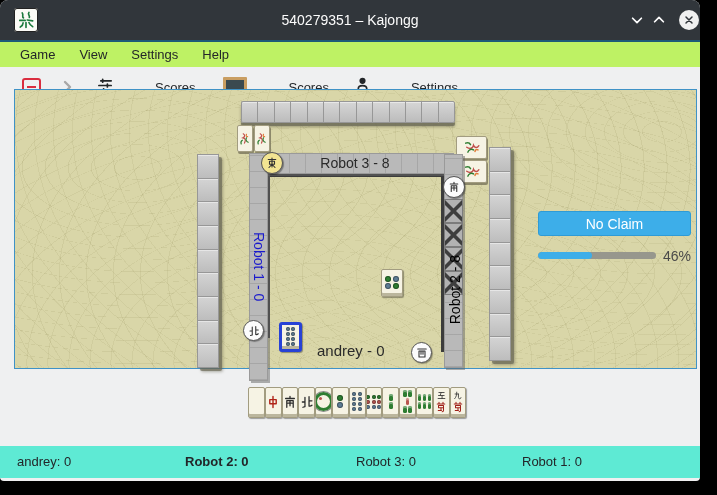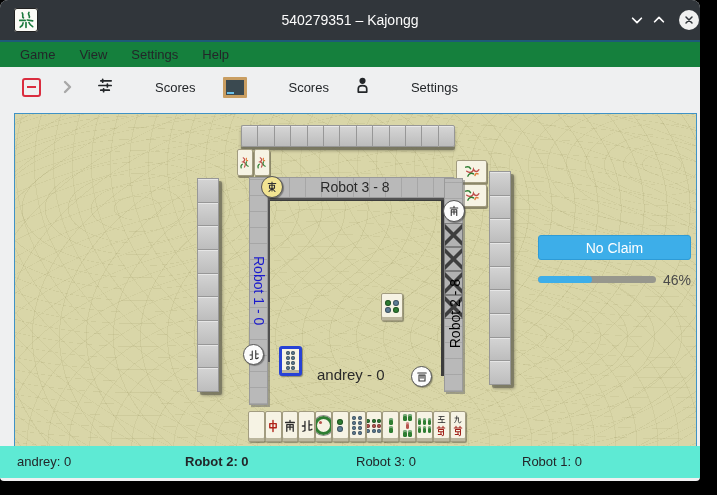--- a/index.html
+++ b/index.html
@@ -24,39 +24,39 @@
     position:absolute;left:0;top:0;width:700px;height:40px;line-height:40px;
     text-align:center;color:#fcfcfc;font-size:14px;
   }
   .win-btn{position:absolute;top:10px;width:20px;height:20px;display:flex;align-items:center;justify-content:center;}
   .win-btn svg{stroke:#fcfcfc;stroke-width:2;fill:none;stroke-linecap:round;stroke-linejoin:round;}
   .btn-min{left:627px;}
   .btn-max{left:649px;}
   .btn-close{left:679px;background:#f0f0f0;border-radius:50%;}
   .btn-close svg{stroke:#31363b;}
   
-  .menubar{position:absolute;left:0;top:42px;width:100%;height:25px;background:#15803d;
+  .menubar{position:absolute;left:0;top:42px;width:100%;height:25px;background:#bef264;
     display:flex;align-items:center;font-size:13px;color:#232629;}
   .menu-item{padding:0 10px;margin-left:4px;}
   .menu-item:first-child{margin-left:10px;}
   
   .toolbar{position:absolute;left:0;top:67px;width:100%;height:40px;background:#eff0f1;
     display:flex;align-items:center;font-size:13px;color:#232629;}
   .tb-group{display:flex;align-items:center;margin-left:22px;gap:34px;}
   .tb-label{margin-left:7px;}
   .icon-quit{width:15px;height:15px;border:2px solid #da2d3f;border-radius:3px;position:relative;}
   .icon-quit::after{content:"";position:absolute;left:3px;top:6px;width:9px;height:2.5px;background:#da2d3f;}
   .icon-chevron svg{stroke:#a8a8a8;stroke-width:2.4;fill:none;stroke-linecap:round;stroke-linejoin:round;}
   .icon-scores svg{stroke:#232629;stroke-width:1.8;fill:none;stroke-linecap:round;}
   .icon-board{width:18px;height:15px;background:#3a4950;border:3px solid #c99e62;border-radius:1px;position:relative;}
   .icon-board::after{content:"";position:absolute;left:1px;bottom:1px;width:7px;height:1.5px;background:#69c0e8;}
   .icon-person svg{stroke:#232629;stroke-width:1.8;fill:none;stroke-linecap:round;stroke-linejoin:round;}
   
   .board{
-    position:absolute;left:14px;top:113px;width:683px;height:339px;
+    position:absolute;left:14px;top:89px;width:683px;height:280px;
     border:1px solid #3f92c6;box-sizing:border-box;
     background-color:#d9d6a8;
     background-image:
       repeating-radial-gradient(ellipse 190px 95px at 18% 28%, rgba(120,114,58,.11) 0 1px, transparent 1px 23px),
       repeating-radial-gradient(ellipse 230px 120px at 74% 66%, rgba(120,114,58,.10) 0 1px, transparent 1px 27px),
       repeating-radial-gradient(ellipse 170px 100px at 45% 98%, rgba(120,114,58,.09) 0 1px, transparent 1px 21px),
       repeating-radial-gradient(ellipse 150px 80px at 95% 15%, rgba(120,114,58,.09) 0 1px, transparent 1px 19px);
   }
   .abs{position:absolute;}
   

